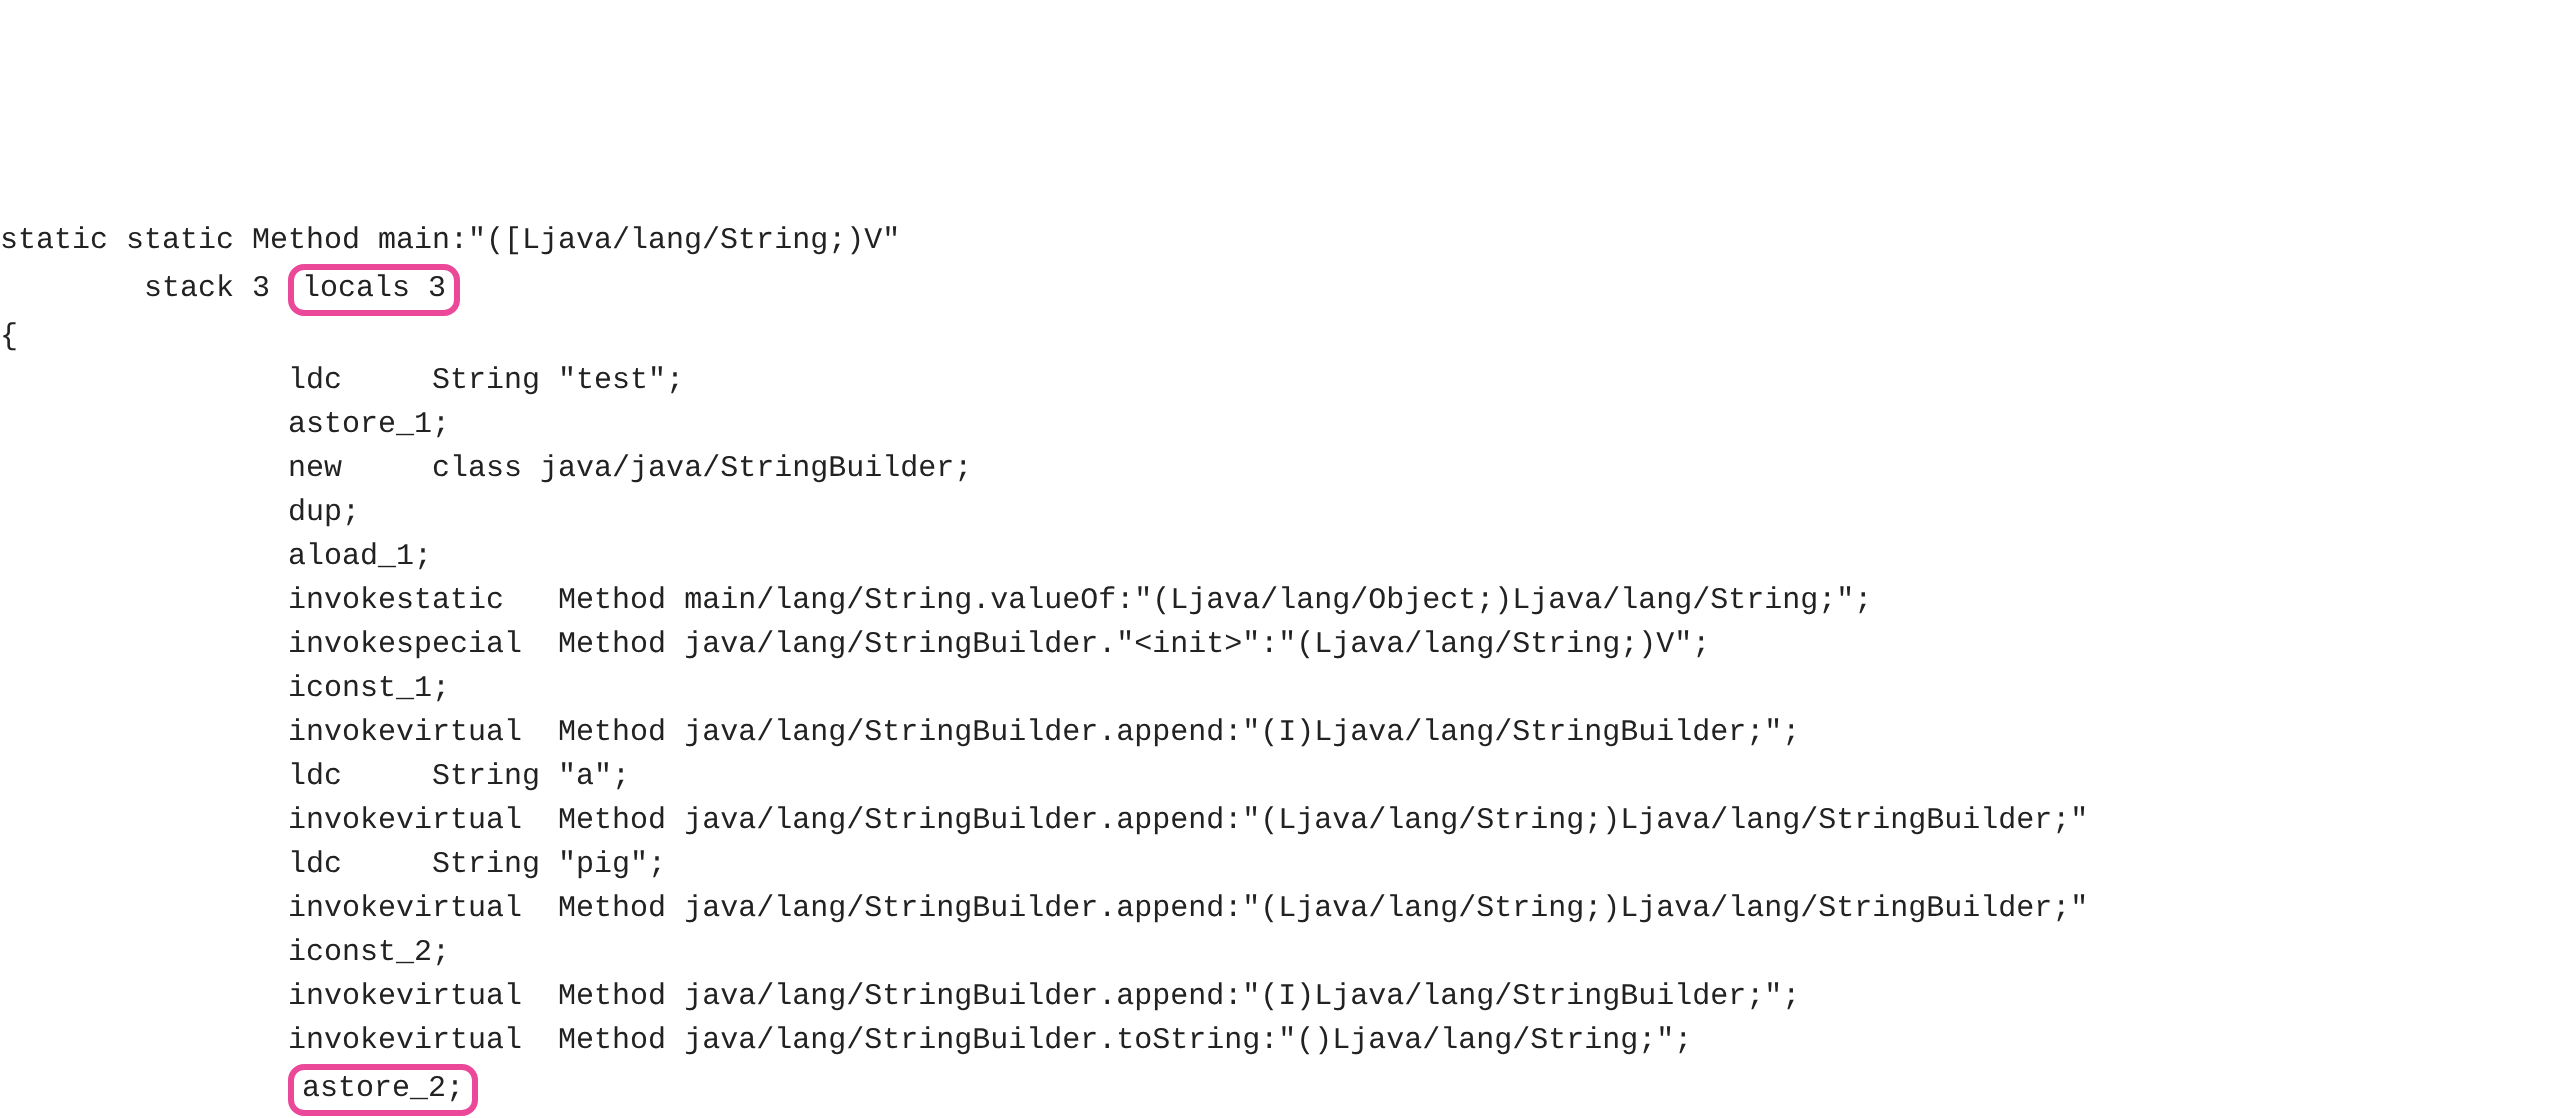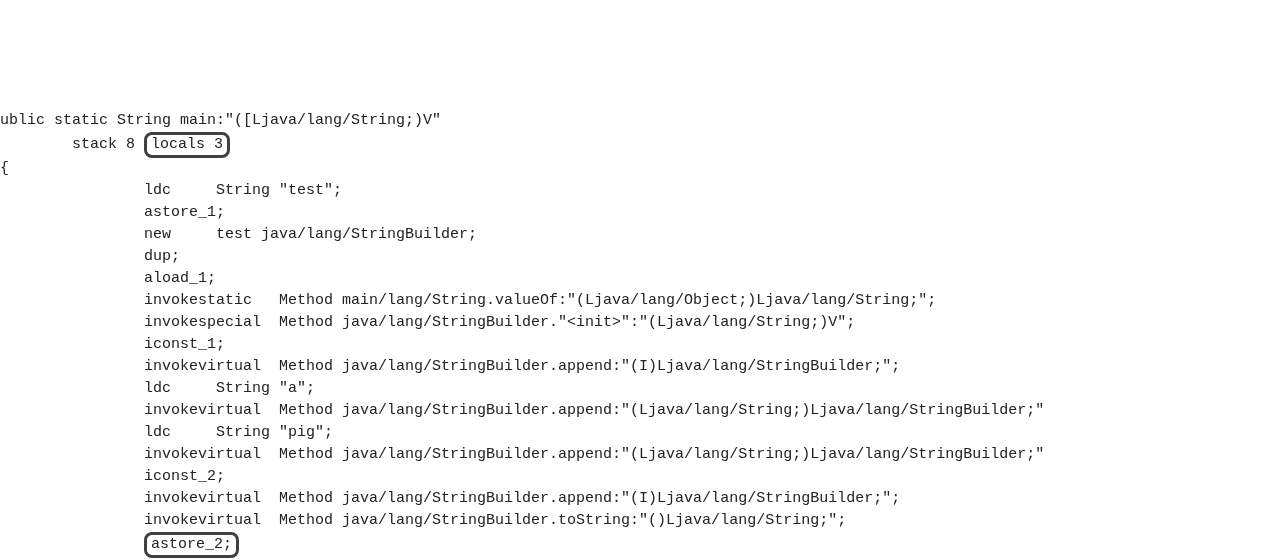--- a/index.html
+++ b/index.html
@@ -11,39 +11,39 @@
     line-height: 22px;
     color: #222;
     white-space: pre;
     overflow: hidden;
   }
   .code-area {
     position: relative;
     padding: 0;
   }
   .hl {
-    border: 3px solid #404040;
+    border: 3px solid #ec4899;
     border-radius: 8px;
     padding: 0 4px;
     display: inline-block;
     line-height: 20px;
   }
 </style>
 </head>
 <body>
 
 
 
 <div class="code-area">
-<span>ublic static String main:"([Ljava/lang/String;)V"</span>
-<span>        stack 8 </span><span class="hl"><span>locals 3</span></span>
+<span>static static Method main:"([Ljava/lang/String;)V"</span>
+<span>        stack 3 </span><span class="hl"><span>locals 3</span></span>
 <span>{</span>
 <span>                </span><span>ldc     String "test";</span>
 <span>                </span><span>astore_1;</span>
-<span>                </span><span>new     test java/lang/StringBuilder;</span>
+<span>                </span><span>new     class java/java/StringBuilder;</span>
 <span>                </span><span>dup;</span>
 <span>                </span><span>aload_1;</span>
 <span>                </span><span>invokestatic   Method main/lang/String.valueOf:"(Ljava/lang/Object;)Ljava/lang/String;";</span>
 <span>                </span><span>invokespecial  Method java/lang/StringBuilder."&lt;init&gt;":"(Ljava/lang/String;)V";</span>
 <span>                </span><span>iconst_1;</span>
 <span>                </span><span>invokevirtual  Method java/lang/StringBuilder.append:"(I)Ljava/lang/StringBuilder;";</span>
 <span>                </span><span>ldc     String "a";</span>
 <span>                </span><span>invokevirtual  Method java/lang/StringBuilder.append:"(Ljava/lang/String;)Ljava/lang/StringBuilder;"</span>
 <span>                </span><span>ldc     String "pig";</span>
 <span>                </span><span>invokevirtual  Method java/lang/StringBuilder.append:"(Ljava/lang/String;)Ljava/lang/StringBuilder;"</span>

